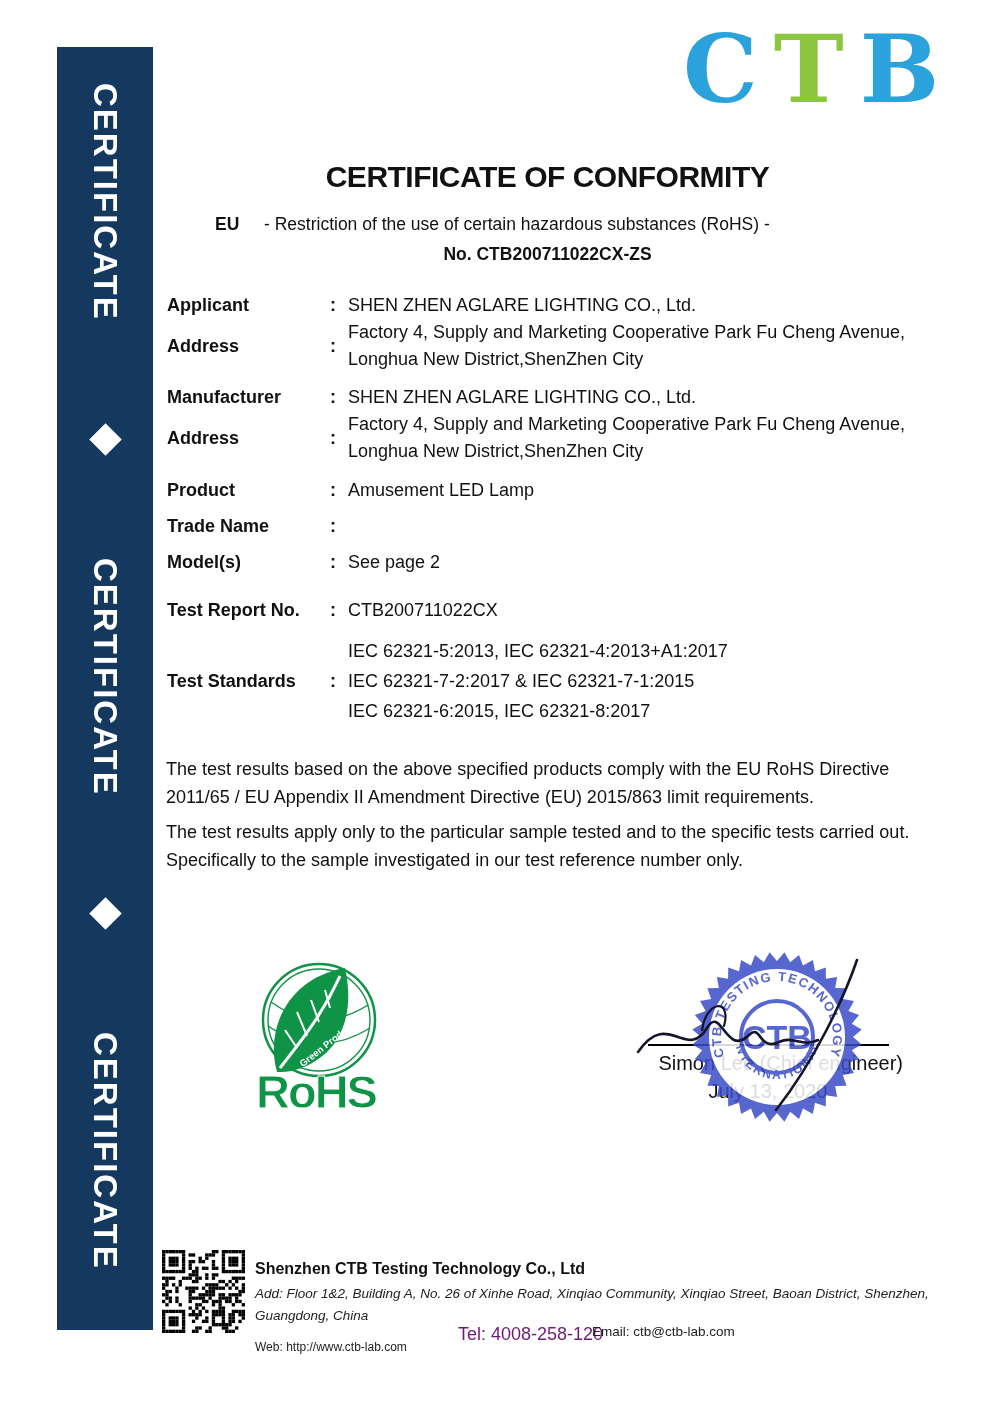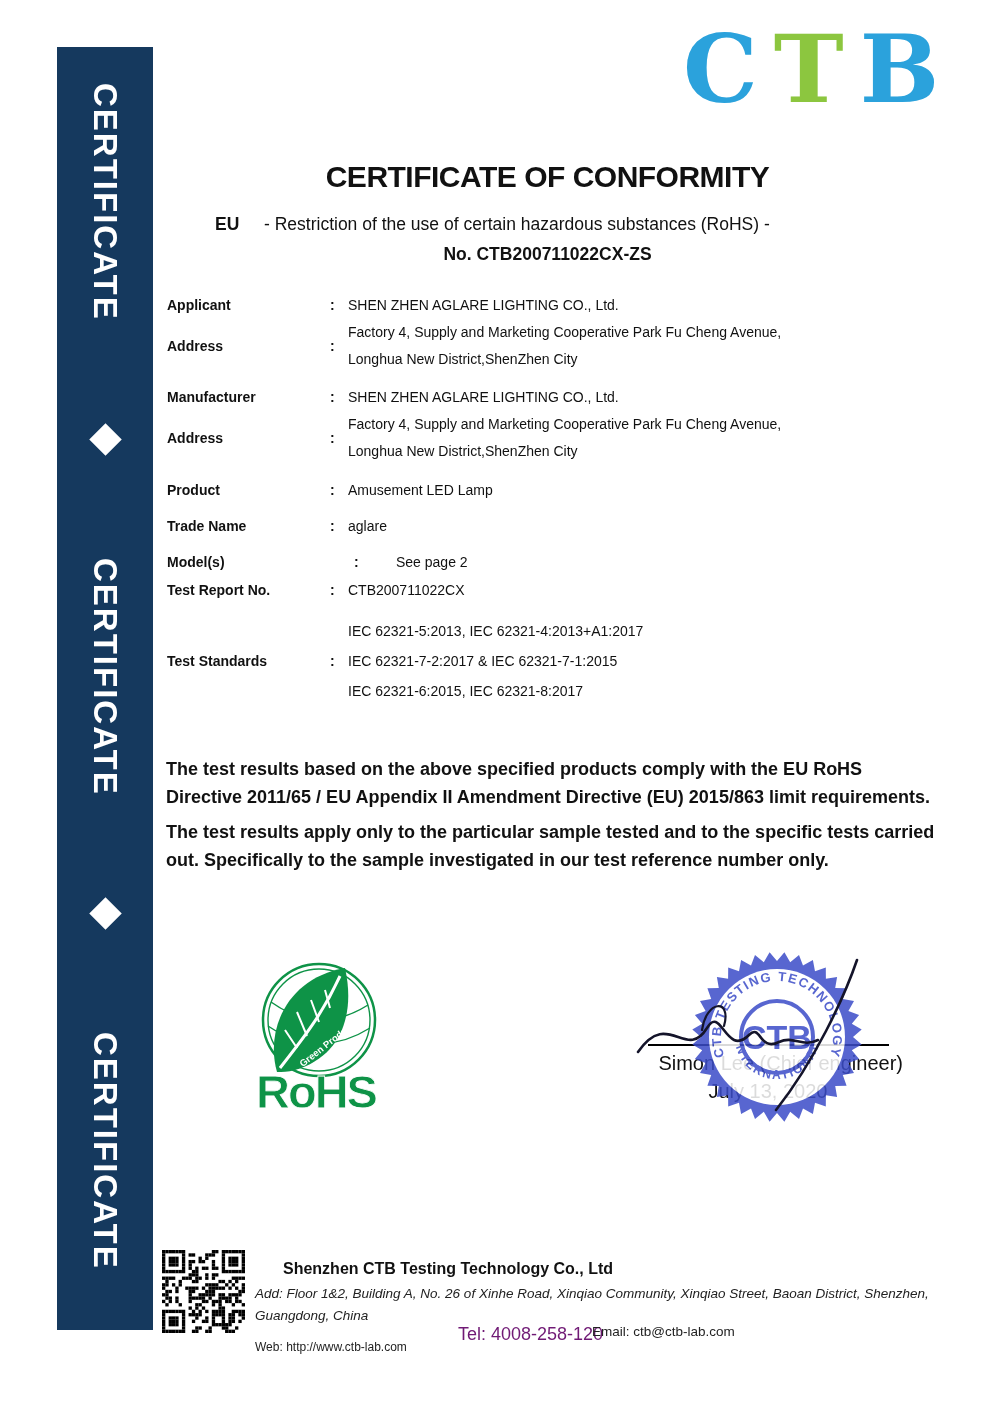--- a/index.html
+++ b/index.html
@@ -19,47 +19,47 @@
         font-weight:900;font-size:94px;line-height:1;letter-spacing:16px;}
 
   .title{position:absolute;left:160px;top:160px;width:775px;text-align:center;
         font-size:30px;font-weight:700;letter-spacing:-0.5px;}
   .eu{position:absolute;left:215px;top:214px;font-size:17.5px;font-weight:700;}
   .subtitle{position:absolute;left:264px;top:214px;font-size:17.5px;font-weight:400;}
   .certno{position:absolute;left:160px;top:244px;width:775px;text-align:center;
         font-size:17.5px;font-weight:700;}
 
   
-  .fields{position:absolute;left:167px;top:292px;width:772px;font-size:14px;line-height:27px;}
+  .fields{position:absolute;left:167px;top:292px;width:772px;font-size:18px;line-height:27px;}
   .frow{display:flex;align-items:center;}
   .frow.top{align-items:center;}
   .flabel{width:163px;font-weight:700;flex:none;}
   .fcolon{width:18px;font-weight:700;flex:none;}
   .fvalue{flex:1;white-space:pre-line;}
   .std .fvalue{line-height:30px;}
-  .mb0{margin-bottom:0;} .mb5{margin-bottom:1px;gap:24px;} .mb9{margin-bottom:9px;}
+  .mb0{margin-bottom:0;} .mb5{margin-bottom:21px;} .mb9{margin-bottom:9px;}
   .mb11{margin-bottom:11px;} .mb12{margin-bottom:12px;}
 
   
   .paras{position:absolute;left:166px;top:756px;width:776px;font-size:18px;line-height:27.5px;}
-  .paras p{margin:0 0 8px 0;font-weight:bold;}
+  .paras p{margin:0 0 8px 0;}
 
   
   .rohs{position:absolute;left:247px;top:960px;width:145px;height:155px;}
 
   
   .seal{position:absolute;left:692px;top:952px;width:170px;height:170px;opacity:0.85;}
   .sigline{position:absolute;left:648px;top:1044px;width:241px;border-top:2px solid #000;}
   .signame{position:absolute;left:633px;top:1052px;width:270px;text-align:right;font-size:20px;}
   .sigdate{position:absolute;left:633px;top:1080px;width:270px;text-align:center;font-size:20px;}
   .scribble{position:absolute;left:610px;top:930px;width:320px;height:200px;}
 
   
   .qr{position:absolute;left:162px;top:1250px;width:83px;height:83px;}
-  .f-company{position:absolute;left:255px;top:1260px;font-size:16px;font-weight:700;margin-left:28px;}
+  .f-company{position:absolute;left:255px;top:1260px;font-size:16px;font-weight:700;}
   .f-address{position:absolute;left:255px;top:1283px;width:700px;font-size:13.5px;
         line-height:21.5px;color:#222;white-space:pre-line;font-style:italic;}
   .f-web{position:absolute;left:255px;top:1324px;font-size:12px;color:#222;margin-top:16px;}
   .f-tel{position:absolute;left:458px;top:1324px;font-size:18px;color:#701a75;}
   .f-email{position:absolute;left:592px;top:1324px;font-size:13.5px;color:#222;}
 </style>
 </head>
 <body>
 
 <div class="page">
@@ -105,21 +105,20 @@
 Longhua New District,ShenZhen City</div>
     </div>
     <div class="frow mb9">
       <div class="flabel">Product</div>
       <div class="fcolon">:</div>
       <div class="fvalue">Amusement LED Lamp</div>
     </div>
     <div class="frow mb9">
       <div class="flabel">Trade Name</div>
       <div class="fcolon">:</div>
-      <div class="fvalue">aglare</div>
     </div>
     <div class="frow mb5">
       <div class="flabel">Model(s)</div>
       <div class="fcolon">:</div>
       <div class="fvalue">See page 2</div>
     </div>
     <div class="frow mb12">
       <div class="flabel">Test Report No.</div>
       <div class="fcolon">:</div>
       <div class="fvalue">CTB200711022CX</div>

